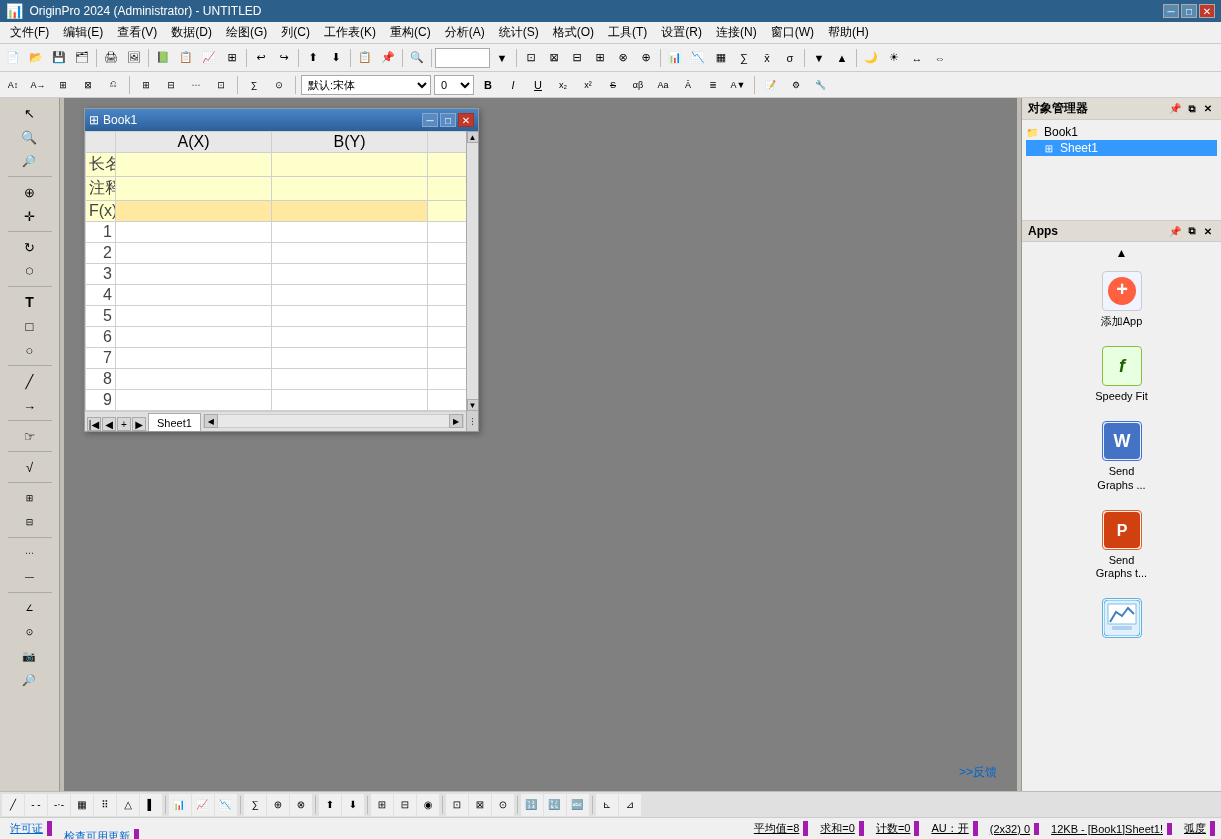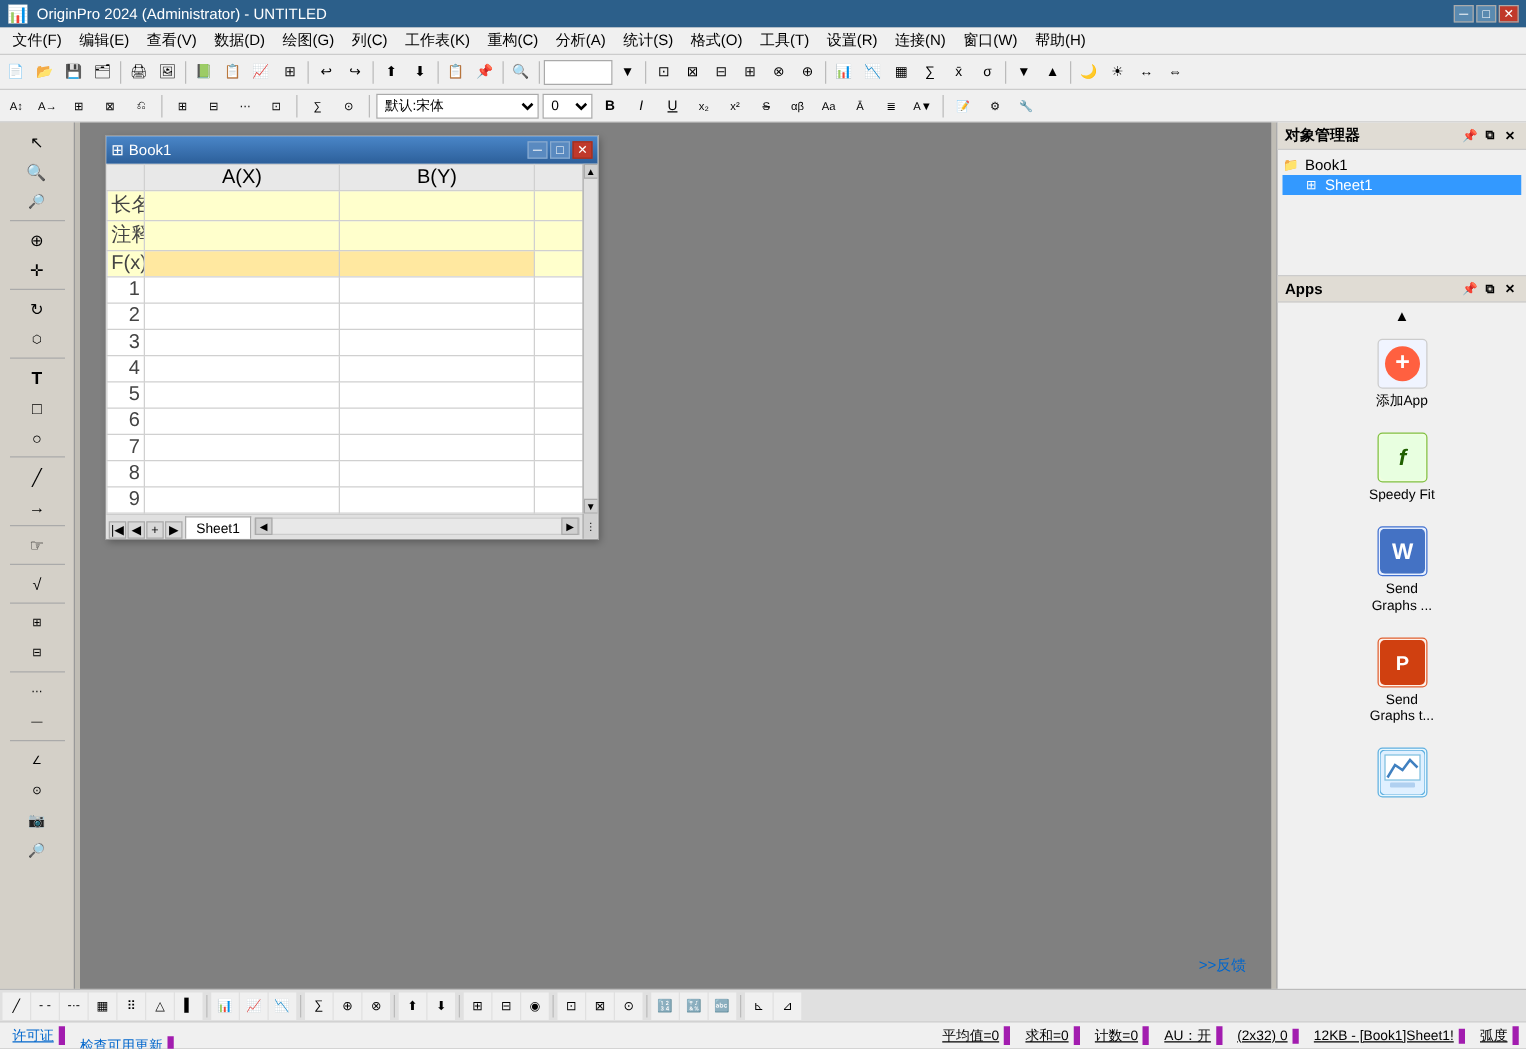--- a/index.html
+++ b/index.html
@@ -602,20 +602,20 @@
   <div class="tb-btn" style="font-size:10px;">🔤</div>
   <div class="tb-sep"></div>
   <div class="tb-btn" style="font-size:10px;">⊾</div>
   <div class="tb-btn" style="font-size:10px;">⊿</div>
 </div>
 
 <div id="status-bar">
   <span class="status-item" style="color:#0066cc; cursor:pointer;">许可证</span>
   <span class="status-item" style="color:#0066cc; cursor:pointer;margin-top:15px;">检查可用更新</span>
   <span style="flex:1;"></span>
-  <span class="status-item">平均值=0</span>
+  <span class="status-item">平均值=8</span>
   <span class="status-item">求和=0</span>
   <span class="status-item">计数=0</span>
   <span class="status-item">AU：开</span>
   <span class="status-item">(2x32) 0</span>
   <span class="status-item">12KB - [Book1]Sheet1!</span>
   <span class="status-item">弧度</span>
 </div>
 
 </body></html>

